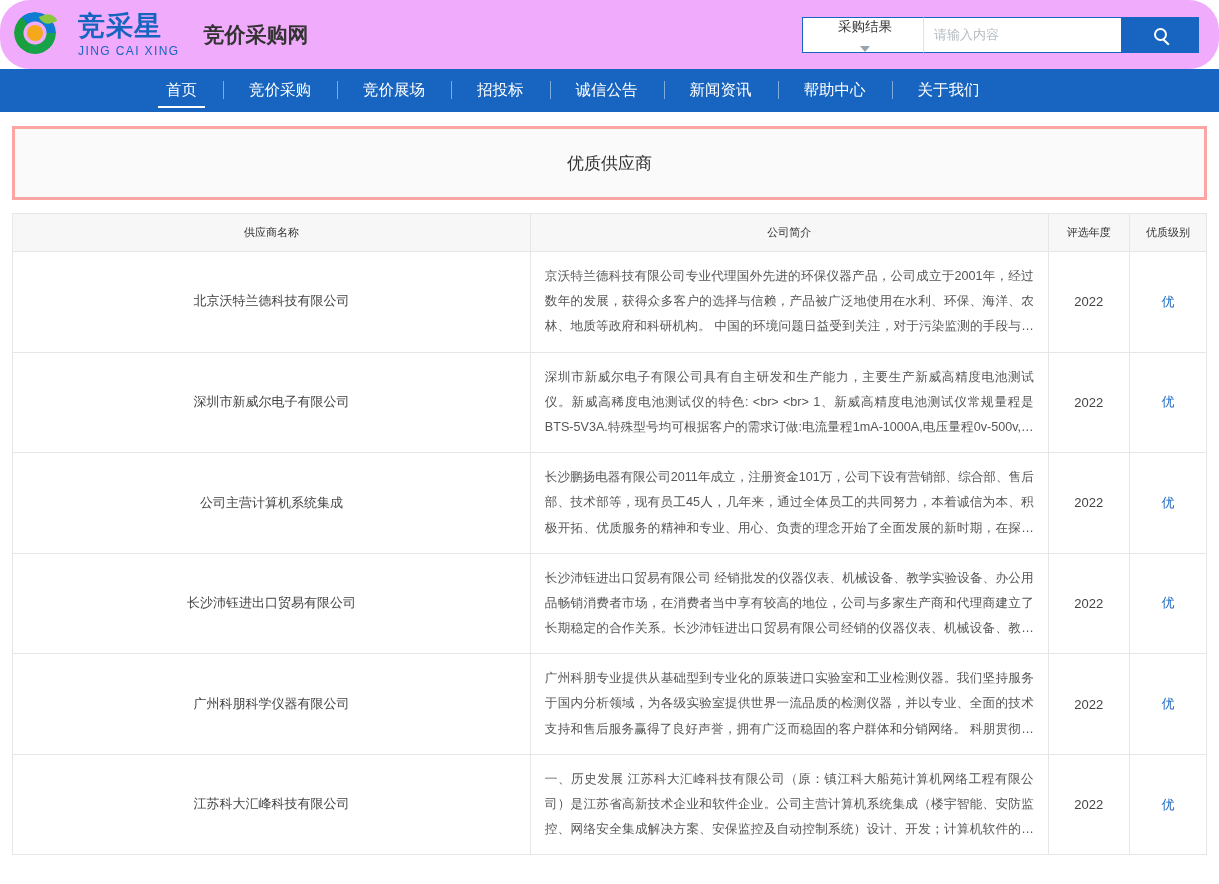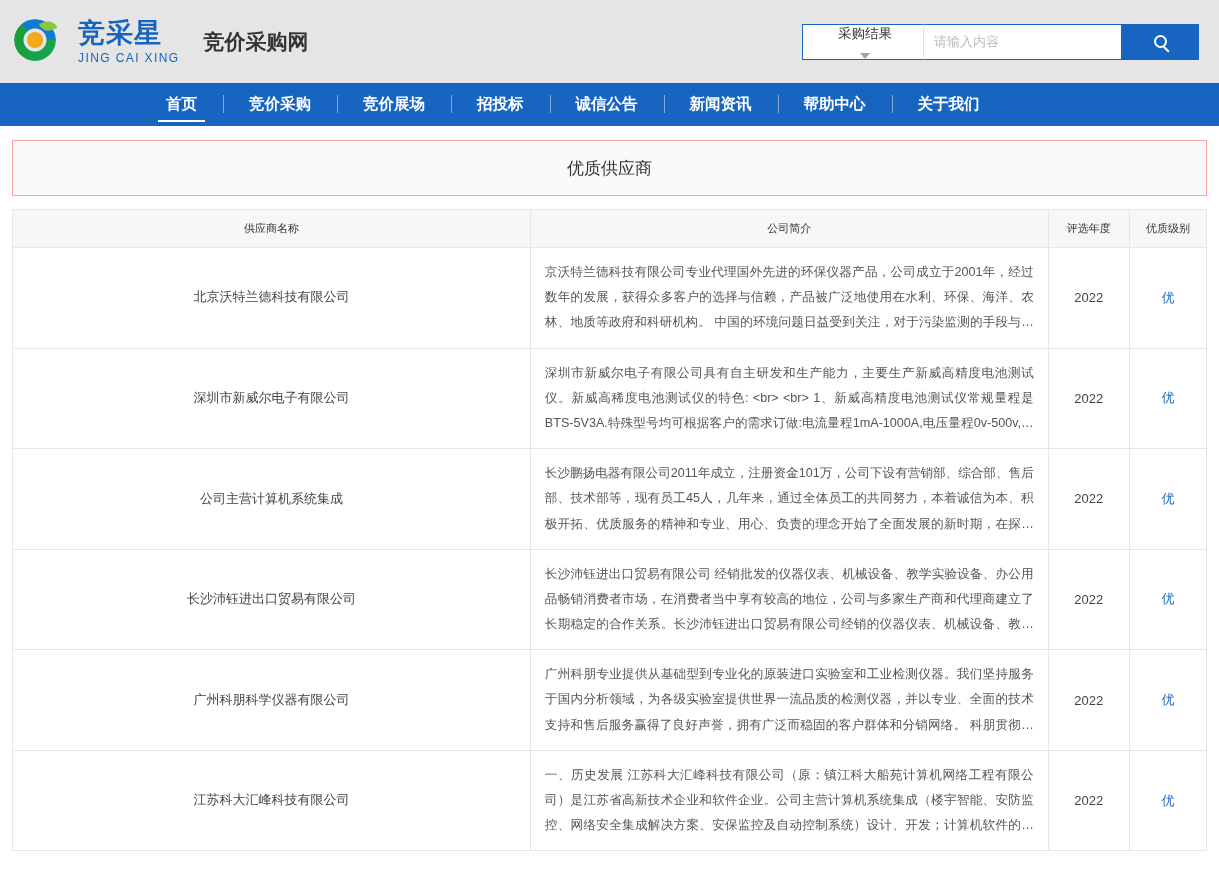--- a/index.html
+++ b/index.html
@@ -7,25 +7,26 @@
     margin: 0; padding: 0;
     width: 1219px;
     background: #ffffff;
     font-family: "Liberation Sans", sans-serif;
     color: #333;
   }
   .page { width: 1219px; position: relative; }
 
   
   .header {
-    height: 83px;
-    background: #e5e5e5;
+    height: 69px;
+    background: #f0abfc;
     display: flex;
     align-items: center;
     padding: 0 20px 0 10px;
+    border-radius: 30px;
   }
   .logo-wrap { display: flex; align-items: center; gap: 10px; }
   .logo-mark { width: 58px; height: 50px; position: relative; }
   .logo-mark .ring {
     position: absolute; left: 4px; top: 2px;
     width: 42px; height: 42px; border-radius: 50%;
     background: conic-gradient(from 200deg, #1a9f3e 0deg 120deg, #0f7bd1 120deg 250deg, #16a34a 250deg 360deg);
     -webkit-mask: radial-gradient(circle at 50% 50%, transparent 11px, #000 12px);
             mask: radial-gradient(circle at 50% 50%, transparent 11px, #000 12px);
   }
@@ -94,37 +95,36 @@
     height: 43px; background: #1765c0;
     display: flex; align-items: stretch;
     padding-left: 140px;
   }
   .nav-item {
     position: relative;
     display: flex; align-items: center; justify-content: center;
     color: #fff; font-size: 15.5px;
     padding: 4px 26px;
     cursor: pointer;
-    font-weight: bold;
   }
   .nav-item + .nav-item::before {
     content: ""; position: absolute; left: 0; top: 12px;
     height: 18px; width: 1px; background: rgba(255,255,255,0.45);
   }
   .nav-item.active::after {
     content: ""; position: absolute; left: 18px; right: 18px; bottom: 4px;
     height: 2px; background: #fff;
   }
 
   
   .title-panel {
     margin: 14px 12px 0 12px;
-    height: 56px;
+    height: 74px;
     background: #fafafa;
-    border: 1px solid #fca5a5;
+    border: 3px solid #fca5a5;
     display: flex; align-items: center; justify-content: center;
   }
   .title-text { font-size: 17px; color: #333; font-weight: normal; }
 
   
   .table-wrap { margin: 13px 12px 0 12px; }
   table { border-collapse: collapse; width: 100%; table-layout: fixed; }
   th, td {
     border: 1px solid #e6e6e6;
     font-weight: normal;

